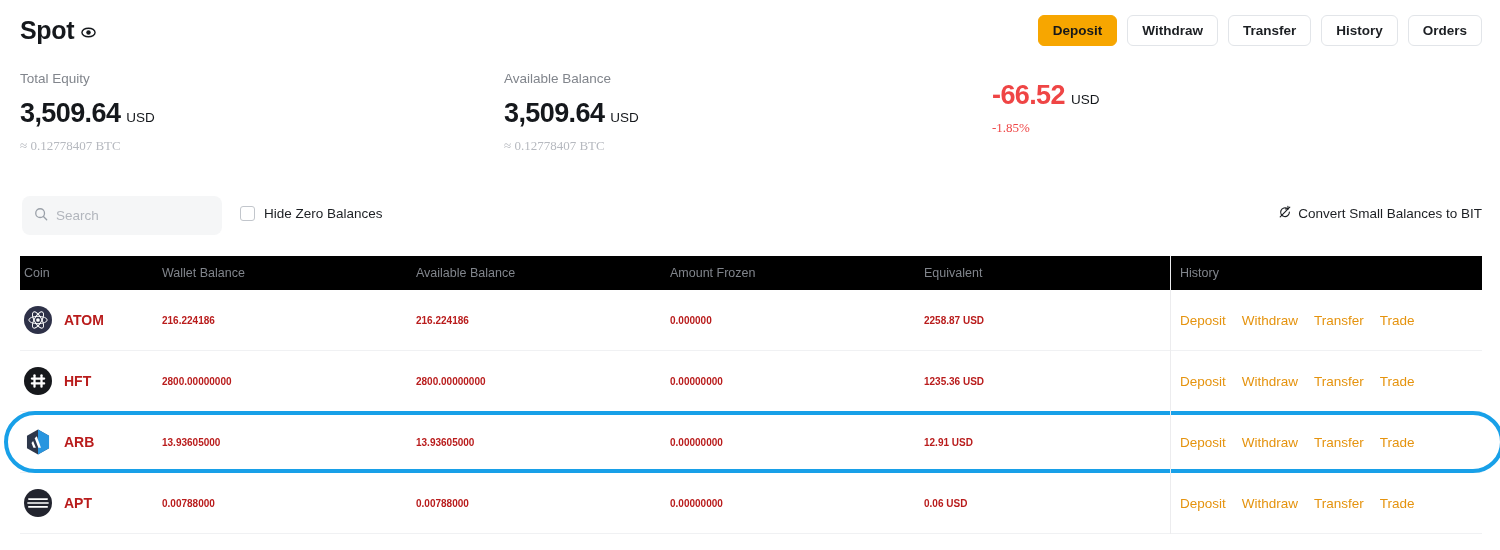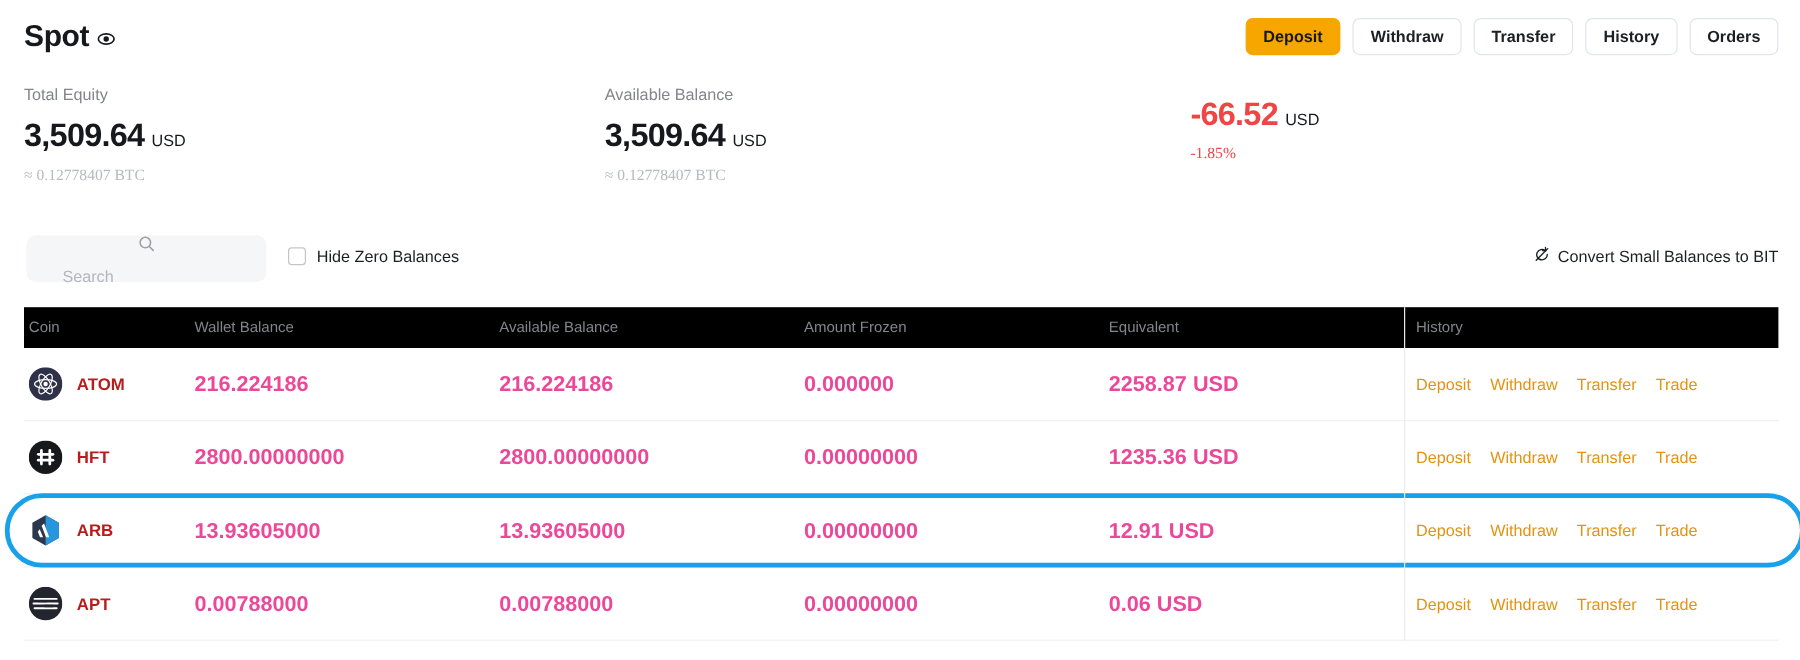--- a/index.html
+++ b/index.html
@@ -54,21 +54,21 @@
   .sum-num.neg { color: #ef4545; }
   .sum-cur { font-size: 13.5px; font-weight: normal; color: #15181c; }
   .sum-sub { margin-top: 9px; font-size: 13px; color: #b6b9bf; font-family: Liberation Serif, serif; }
   .sum-sub.neg { color: #ef4545; }
 
   
   .filter-bar { position: absolute; top: 196px; left: 0; width: 1500px; height: 42px; }
   .search-box {
     position: absolute; left: 22px; top: 0;
     width: 200px; height: 39px; background: #f5f6f7; border-radius: 8px;
-    display: flex; align-items: center; gap: 8px; padding: 0 12px; cursor: text; flex-direction: column;
+    display: flex; align-items: center; gap: 8px; padding: 0 12px; cursor: text;
   }
   .search-input {
     border: none; outline: none; background: transparent;
     font-family: "Liberation Sans", sans-serif; font-size: 13.5px;
     color: #1c1f23; width: 140px;
   }
   .search-input::placeholder { color: #b2b6bd; }
   .hide-zero {
     position: absolute; left: 240px; top: 10px;
     display: flex; align-items: center; gap: 9px; cursor: pointer;
@@ -101,21 +101,21 @@
 
   .vdiv {
     position: absolute; left: 1150px; top: 0; bottom: 0;
     width: 1px; background: #ececee;
   }
 
   .row {
     position: relative; height: 61px; display: flex; align-items: center;
     border-bottom: 1px solid #f0f1f3;
   }
-  .row .td { font-size: 18px; font-weight: bold; color: #ec4899; }
+  .row .td { font-size: 10px; font-weight: bold; color: #b91c1c; }
   .coin-cell {
     position: absolute; left: 4px; display: flex; align-items: center; gap: 12px;
   }
   .coin-name { font-size: 14px; font-weight: bold; color: #b91c1c; }
   .coin-icon { width: 28px; height: 28px; flex: 0 0 28px; }
   .actions {
     position: absolute; left: 1160px; display: flex; align-items: center; gap: 16px;
   }
   .action-link {
     font-size: 13.5px; color: #e5930e; cursor: pointer; white-space: nowrap;

